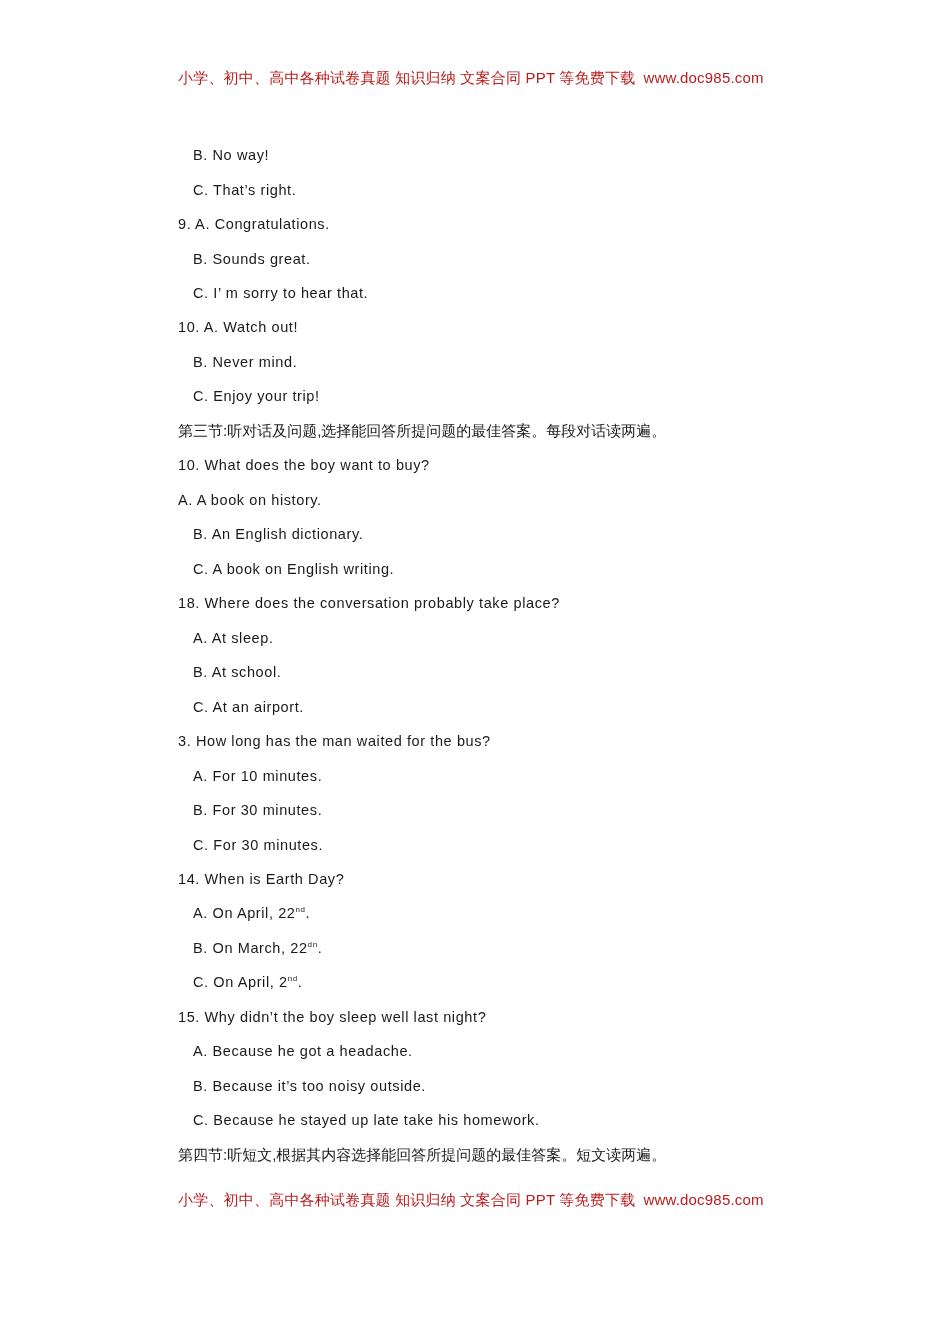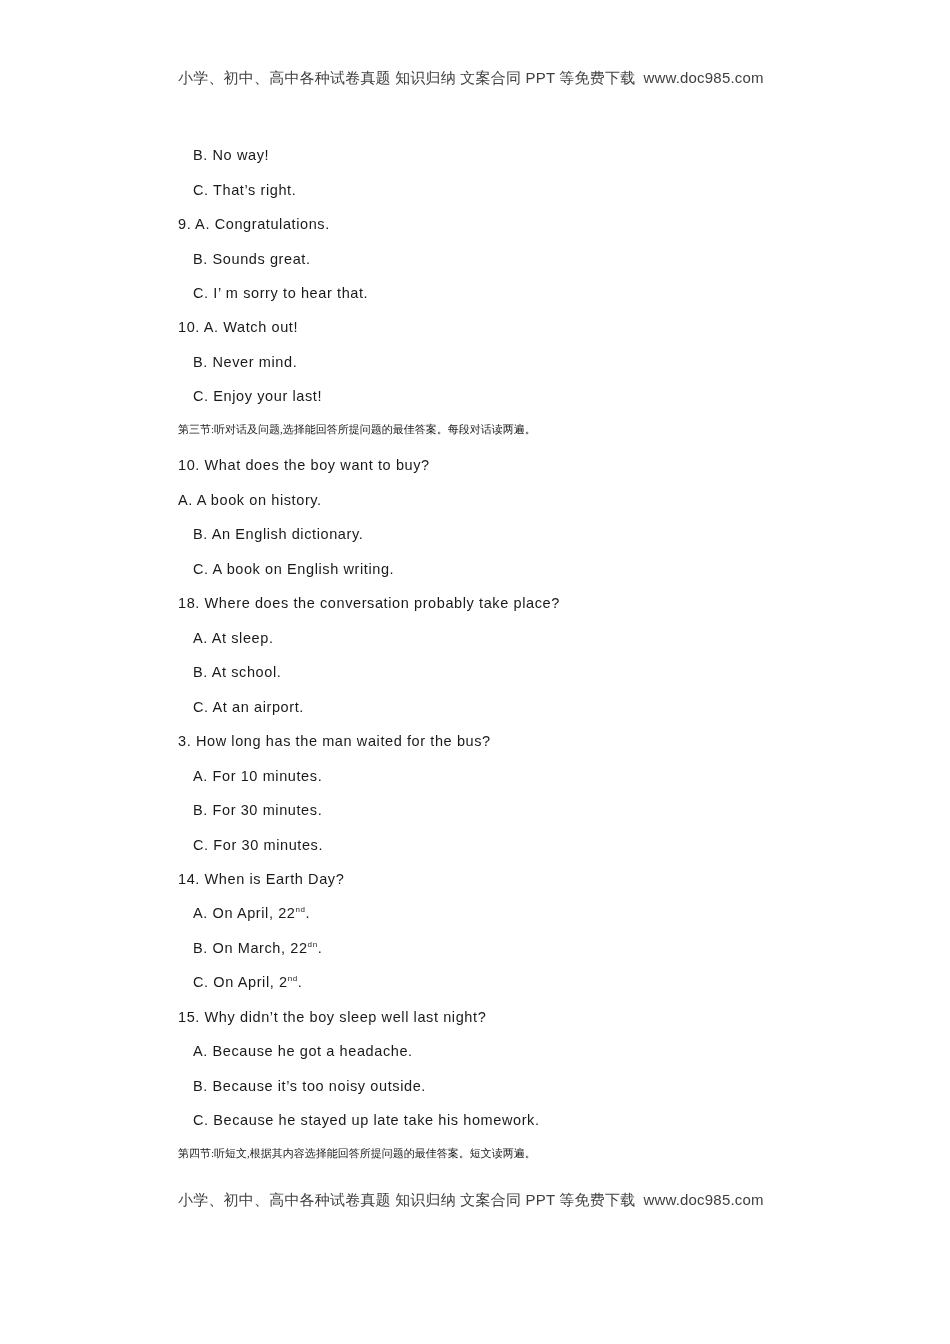--- a/index.html
+++ b/index.html
@@ -1,46 +1,46 @@
 <!DOCTYPE html>
 <html><head>
 <meta charset="utf-8">
 <style>
   html, body { margin: 0; padding: 0; background: #ffffff; }
   body { width: 950px; height: 1344px; position: relative; overflow: hidden; color: #1a1a1a; }
   .hf {
     position: absolute; left: 178px; font-family: "Liberation Sans", "DejaVu Sans", sans-serif;
-    font-size: 15px; color: #404040; white-space: nowrap; letter-spacing: 0.2px;
+    font-size: 15px; color: #b91c1c; white-space: nowrap; letter-spacing: 0.2px;
   }
   .hf .url { margin-left: 8px; }
   .header { top: 69px; }
   .footer { top: 1191px; }
   .line {
     position: absolute; left: 178px; font-family: Liberation Sans, sans-serif;
     font-size: 14.5px; color: #1a1a1a; white-space: pre; letter-spacing: 0.6px;
   }
   .line.ind { left: 193px; }
-  .line.cn { font-family: Liberation Serif, serif; font-size: 11px; letter-spacing: 0; }
+  .line.cn { font-family: Liberation Sans, sans-serif; font-size: 15px; letter-spacing: 0; }
   sup { font-size: 8px; vertical-align: 6px; line-height: 0; }
 </style>
 </head>
 <body>
 
 <div class="hf header">
   <span>小学、初中、高中各种试卷真题 知识归纳 文案合同 PPT 等免费下载</span><span class="url">www.doc985.com</span>
 </div>
 
 <div class="line ind" style="top:147px">B. No way!</div>
 <div class="line ind" style="top:182px">C. That’s right.</div>
 <div class="line" style="top:216px">9. A. Congratulations.</div>
 <div class="line ind" style="top:251px">B. Sounds great.</div>
 <div class="line ind" style="top:285px">C. I’ m sorry to hear that.</div>
 <div class="line" style="top:319px">10. A. Watch out!</div>
 <div class="line ind" style="top:354px">B. Never mind.</div>
-<div class="line ind" style="top:388px">C. Enjoy your last!</div>
+<div class="line ind" style="top:388px">C. Enjoy your trip!</div>
 <div class="line cn" style="top:422px">第三节:听对话及问题,选择能回答所提问题的最佳答案。每段对话读两遍。</div>
 <div class="line" style="top:457px">10. What does the boy want to buy?</div>
 <div class="line" style="top:492px">A. A book on history.</div>
 <div class="line ind" style="top:526px">B. An English dictionary.</div>
 <div class="line ind" style="top:561px">C. A book on English writing.</div>
 <div class="line" style="top:595px">18. Where does the conversation probably take place?</div>
 <div class="line ind" style="top:630px">A. At sleep.</div>
 <div class="line ind" style="top:664px">B. At school.</div>
 <div class="line ind" style="top:699px">C. At an airport.</div>
 <div class="line" style="top:733px">3. How long has the man waited for the bus?</div>

